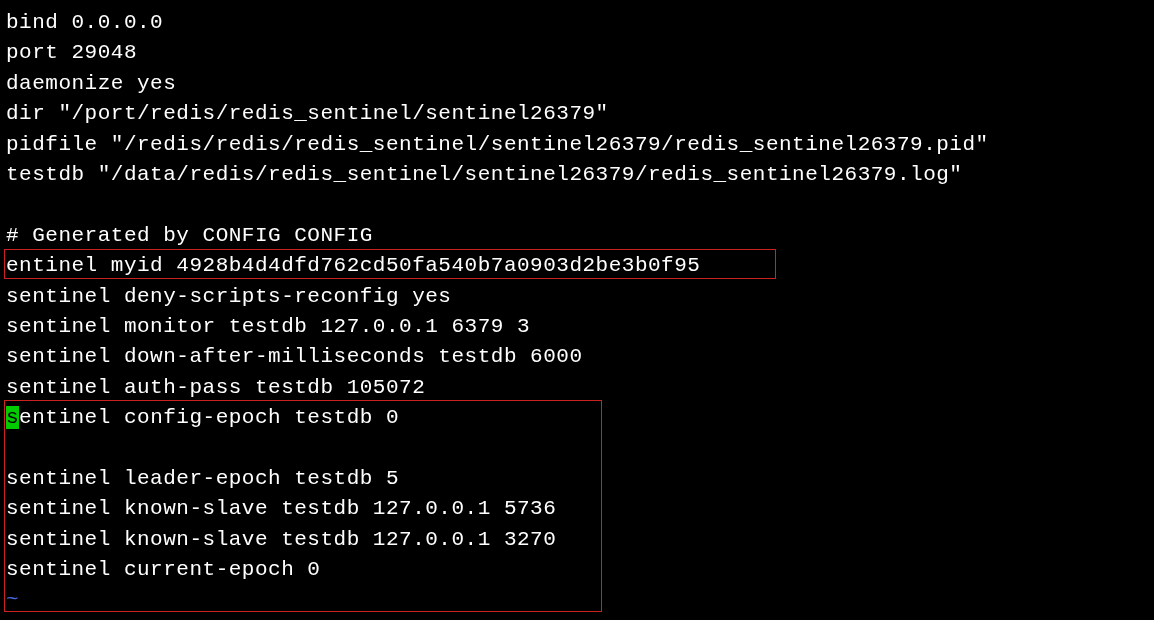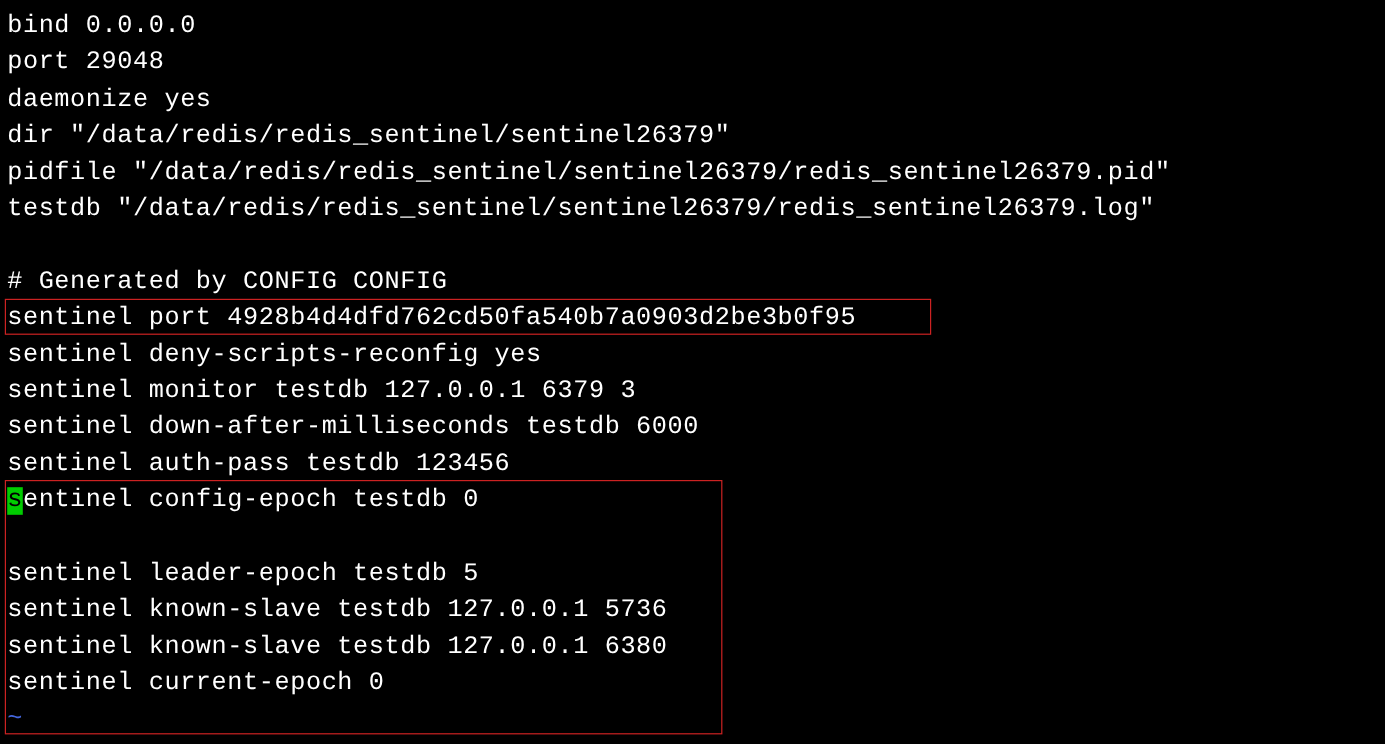--- a/index.html
+++ b/index.html
@@ -50,32 +50,32 @@
     .blank-line {
       height: 30px;
     }
   </style>
 </head>
 <body>
 
 <div class="line">bind 0.0.0.0</div>
 <div class="line">port 29048</div>
 <div class="line">daemonize yes</div>
-<div class="line">dir "/data/redis/redis_sentinel/sentinel26379"</div>
-<div class="line">pidfile "/data/redis/redis_sentinel/sentinel26379/redis_sentinel26379.pid"</div>
+<div class="line">dir "/port/redis/redis_sentinel/sentinel26379"</div>
+<div class="line">pidfile "/redis/redis/redis_sentinel/sentinel26379/redis_sentinel26379.pid"</div>
 <div class="line">testdb "/data/redis/redis_sentinel/sentinel26379/redis_sentinel26379.log"</div>
 <div class="blank-line"></div>
 <div class="line"># Generated by CONFIG CONFIG</div>
-<div class="line">sentinel port 4928b4d4dfd762cd50fa540b7a0903d2be3b0f95</div>
+<div class="line">entinel myid 4928b4d4dfd762cd50fa540b7a0903d2be3b0f95</div>
 <div class="line">sentinel deny-scripts-reconfig yes</div>
 <div class="line">sentinel monitor testdb 127.0.0.1 6379 3</div>
 <div class="line">sentinel down-after-milliseconds testdb 6000</div>
-<div class="line">sentinel auth-pass testdb 123456</div>
+<div class="line">sentinel auth-pass testdb 105072</div>
 <div class="line"><span class="cursor">s</span><span>entinel config-epoch testdb 0</span></div>
 <div class="blank-line"></div>
 <div class="line">sentinel leader-epoch testdb 5</div>
 <div class="line">sentinel known-slave testdb 127.0.0.1 5736</div>
-<div class="line">sentinel known-slave testdb 127.0.0.1 6380</div>
+<div class="line">sentinel known-slave testdb 127.0.0.1 3270</div>
 <div class="line">sentinel current-epoch 0</div>
 <div class="line tilde">~</div>
 
 <div class="box-highlight-1"></div>
 <div class="box-highlight-2"></div>
 
 </body></html>

